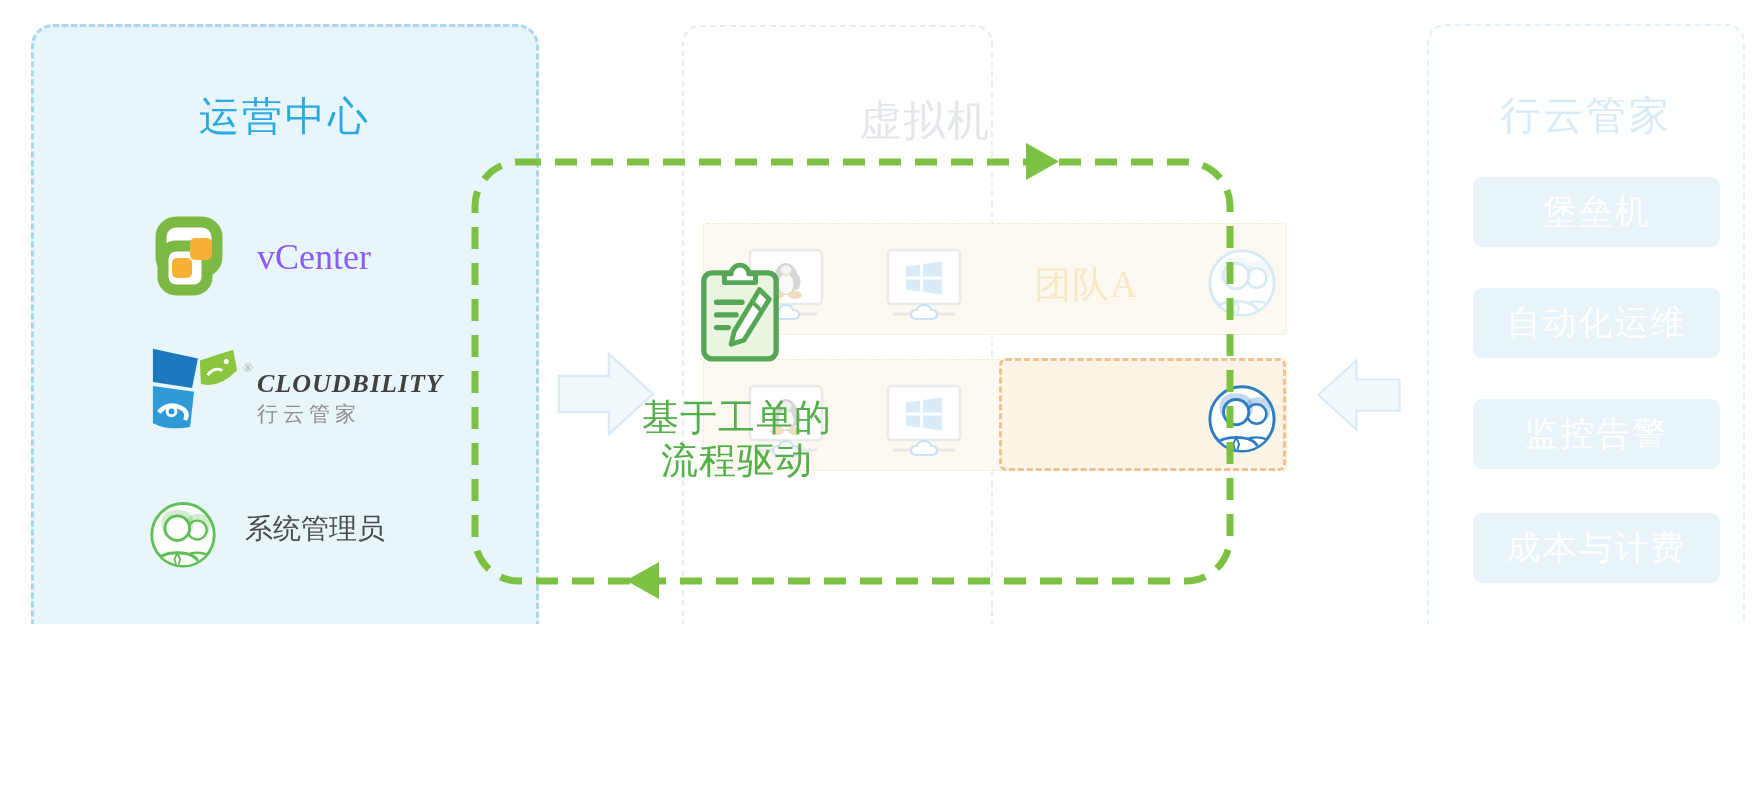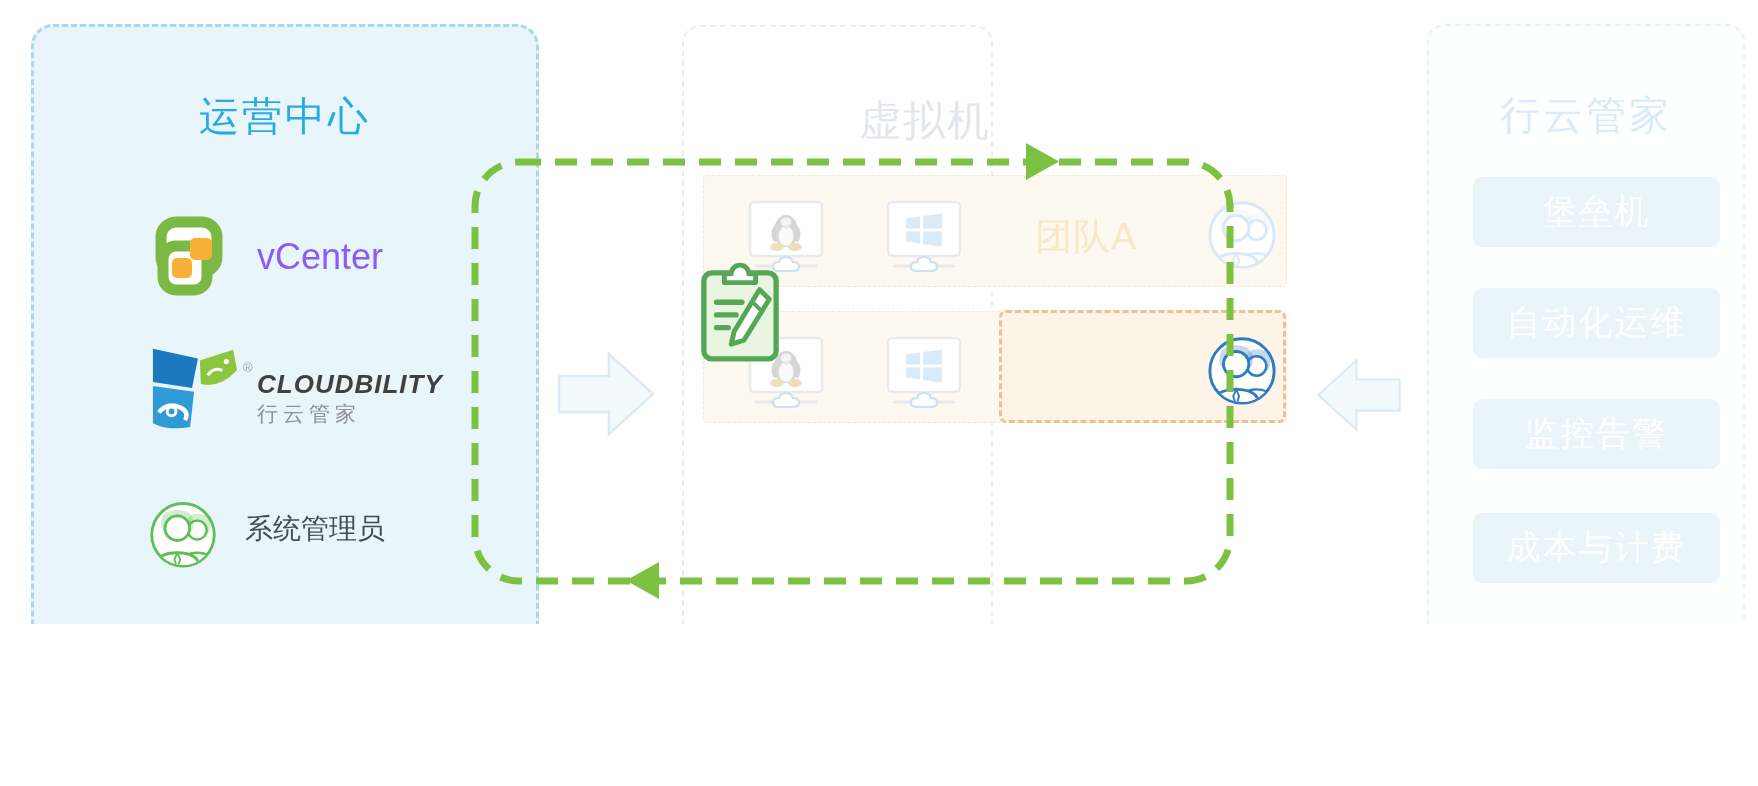--- a/index.html
+++ b/index.html
@@ -1,18 +1,18 @@
 <!DOCTYPE html>
 <html><head>
 <meta charset="utf-8">
 <style>
   html,body{margin:0;padding:0;background:#fff;}
   #canvas{
     position:relative;width:1758px;height:624px;background:#ffffff;
-    font-family:Liberation Sans, sans-serif;overflow:hidden;
+    font-family:Liberation Serif, serif;overflow:hidden;
   }
   
   .panel-left{
     position:absolute;left:31px;top:24px;width:508px;height:730px;
     background:#E8F5FB;border:3px dashed #A9D7EB;border-radius:22px;box-sizing:border-box;z-index:0;
   }
   .panel-left-title{
     position:absolute;left:0;top:62px;width:100%;text-align:center;
     font-size:40px;font-weight:500;letter-spacing:3px;color:#29ABE2;
   }
@@ -44,21 +44,21 @@
   }
   .portal-btn{
     position:absolute;left:1473px;width:247px;height:70px;background:#E9F4FB;border-radius:9px;
     display:flex;align-items:center;justify-content:center;
     font-size:34px;letter-spacing:2px;color:#FFFFFF;z-index:1;
   }
   .pb1{top:177px}.pb2{top:288px}.pb3{top:399px}.pb4{top:513px}.pb5{top:625px}
   
   .vm-row{
     position:absolute;left:703px;width:584px;height:112px;z-index:1;
-    background:#FDF9F1;border:1px dashed rgba(243,220,178,0.55);border-radius:4px;box-sizing:border-box;
+    background:#FDF9F1;border:1px dashed rgba(243,220,178,0.55);border-radius:4px;box-sizing:border-box;margin-top:48px;
   }
   .rA{top:175px}.rB{top:311px}.rC{top:447px}.rD{top:583px}
   .team-box{
     position:absolute;left:295px;top:-2px;width:287px;height:113px;
     background:#FCF4E7;border:3px dashed #F2C08C;border-radius:7px;box-sizing:border-box;z-index:0;
   }
   .vm-linux{position:absolute;left:44px;top:24px;width:76px;height:78px;z-index:1;}
   .vm-win{position:absolute;left:182px;top:24px;width:76px;height:78px;z-index:1;}
   .team-label{
     position:absolute;left:292px;top:36px;width:180px;text-align:center;
@@ -234,14 +234,18 @@
 
   <svg class="loop-svg" viewBox="0 0 1758 786">
     <rect x="475" y="162" width="755" height="419" rx="44" fill="none" stroke="#7CC142" stroke-width="7" stroke-dasharray="22 14"></rect>
     <polygon points="1026,143 1059,161.5 1026,180" fill="#7CC142"></polygon>
     <polygon points="659,562 626,580.5 659,599" fill="#7CC142"></polygon>
   </svg>
 
   <svg class="clipboard-icon">
       <use href="#sym-clipboard"></use>
     </svg>
+  <div class="process-text">
+    <div>基于工单的</div>
+    <div>流程驱动</div>
+  </div>
 
 </div>
 
 </body></html>

